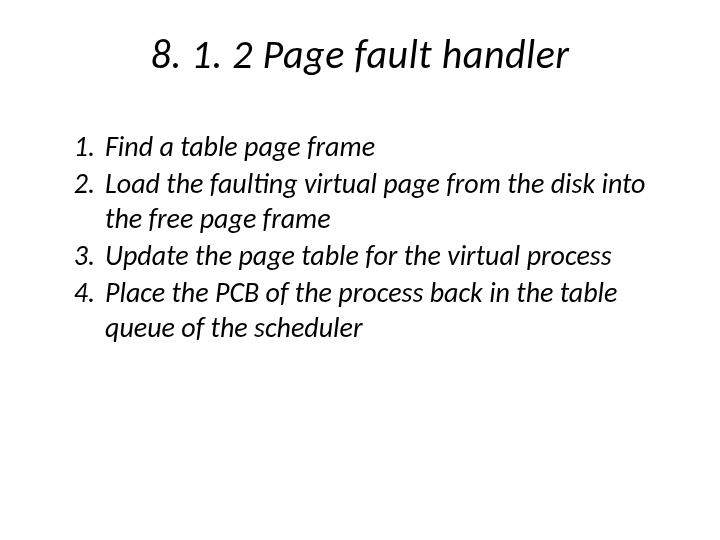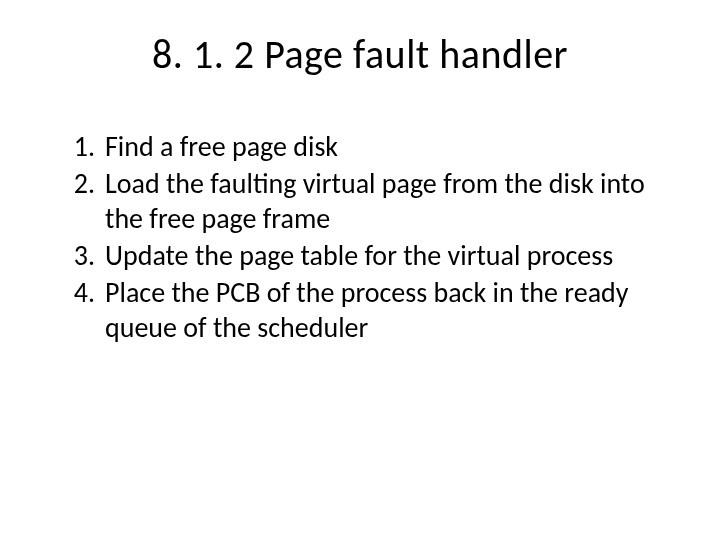--- a/index.html
+++ b/index.html
@@ -1,18 +1,19 @@
 <!DOCTYPE html>
 <html><head>
   <meta charset="utf-8">
   <style>
     * {
       margin: 0;
       padding: 0;
       box-sizing: border-box;
+      font-style: italic;
     }
     body {
       width: 720px;
       height: 540px;
       background: #ffffff;
       font-family: Calibri, "Segoe UI", Arial, sans-serif;
       color: #000000;
       padding: 20px 40px 40px 40px;
     }
     .title {
@@ -43,17 +44,17 @@
       width: 35px;
       text-align: right;
     }
   </style>
 </head>
 <body>
 
 <h1 class="title">8. 1. 2 Page fault handler</h1>
 
 <ol>
-  <li>Find a free page disk</li>
+  <li>Find a table page frame</li>
   <li>Load the faulting virtual page from the disk into the free page frame</li>
   <li>Update the page table for the virtual process</li>
-  <li>Place the PCB of the process back in the ready queue of the scheduler</li>
+  <li>Place the PCB of the process back in the table queue of the scheduler</li>
 </ol>
 
 </body></html>

